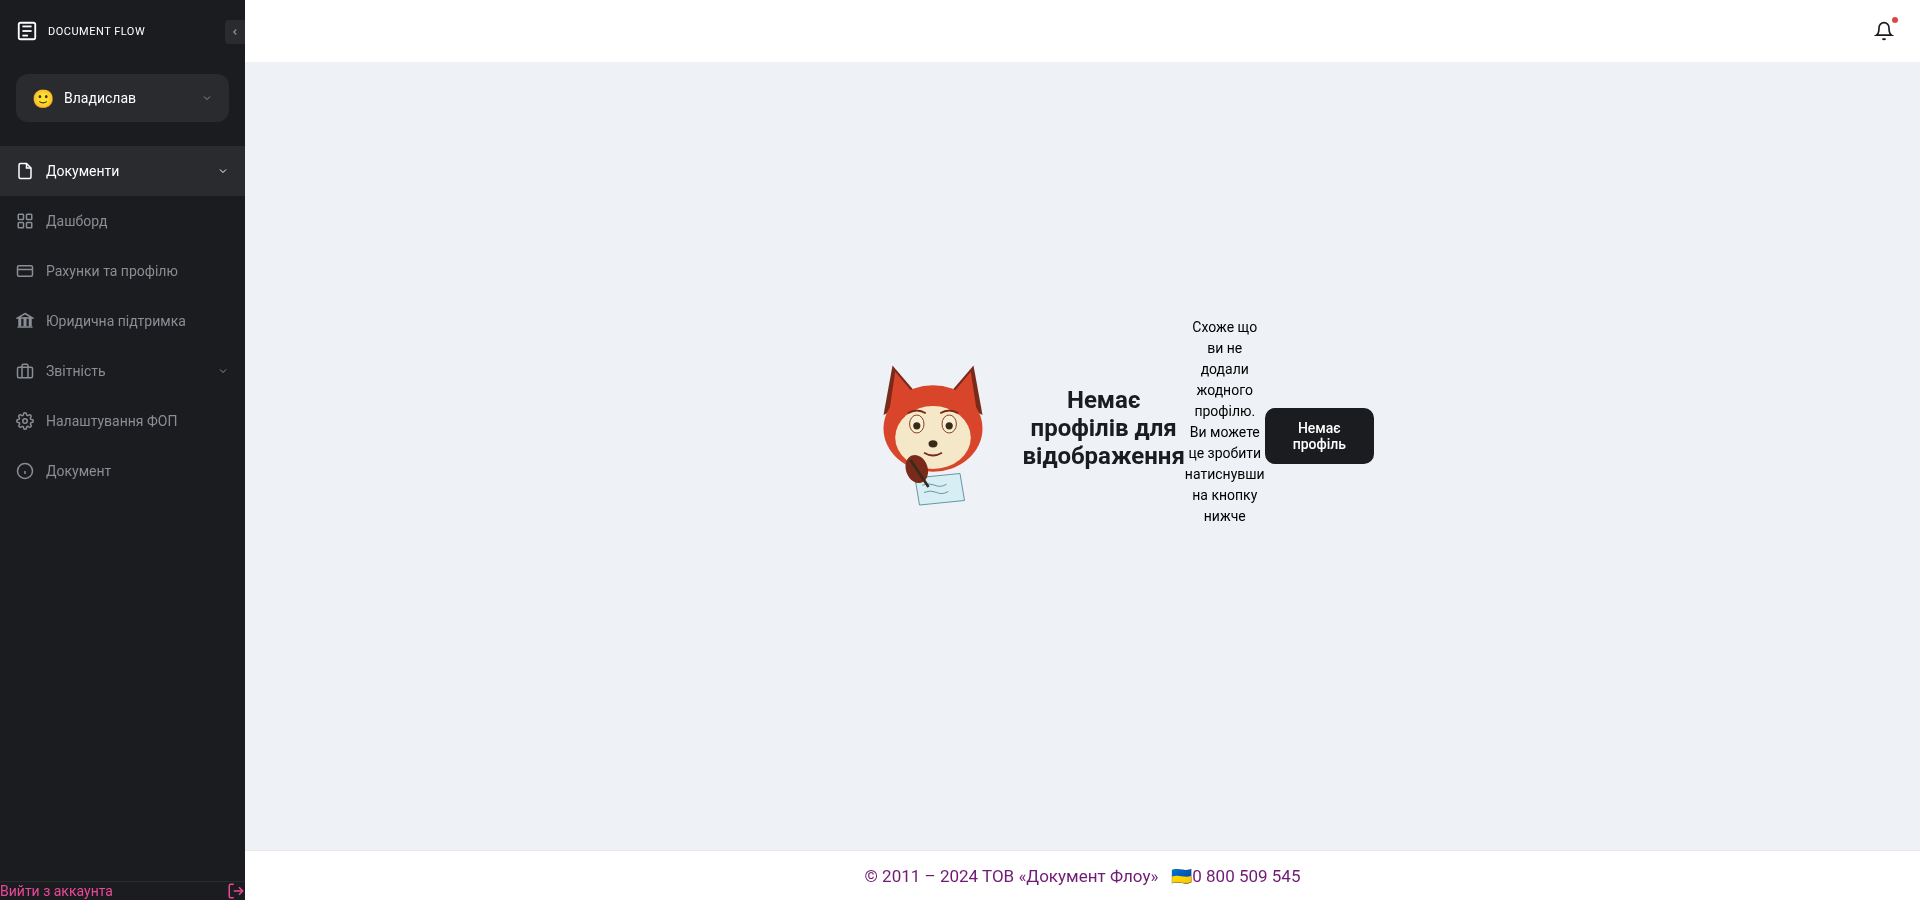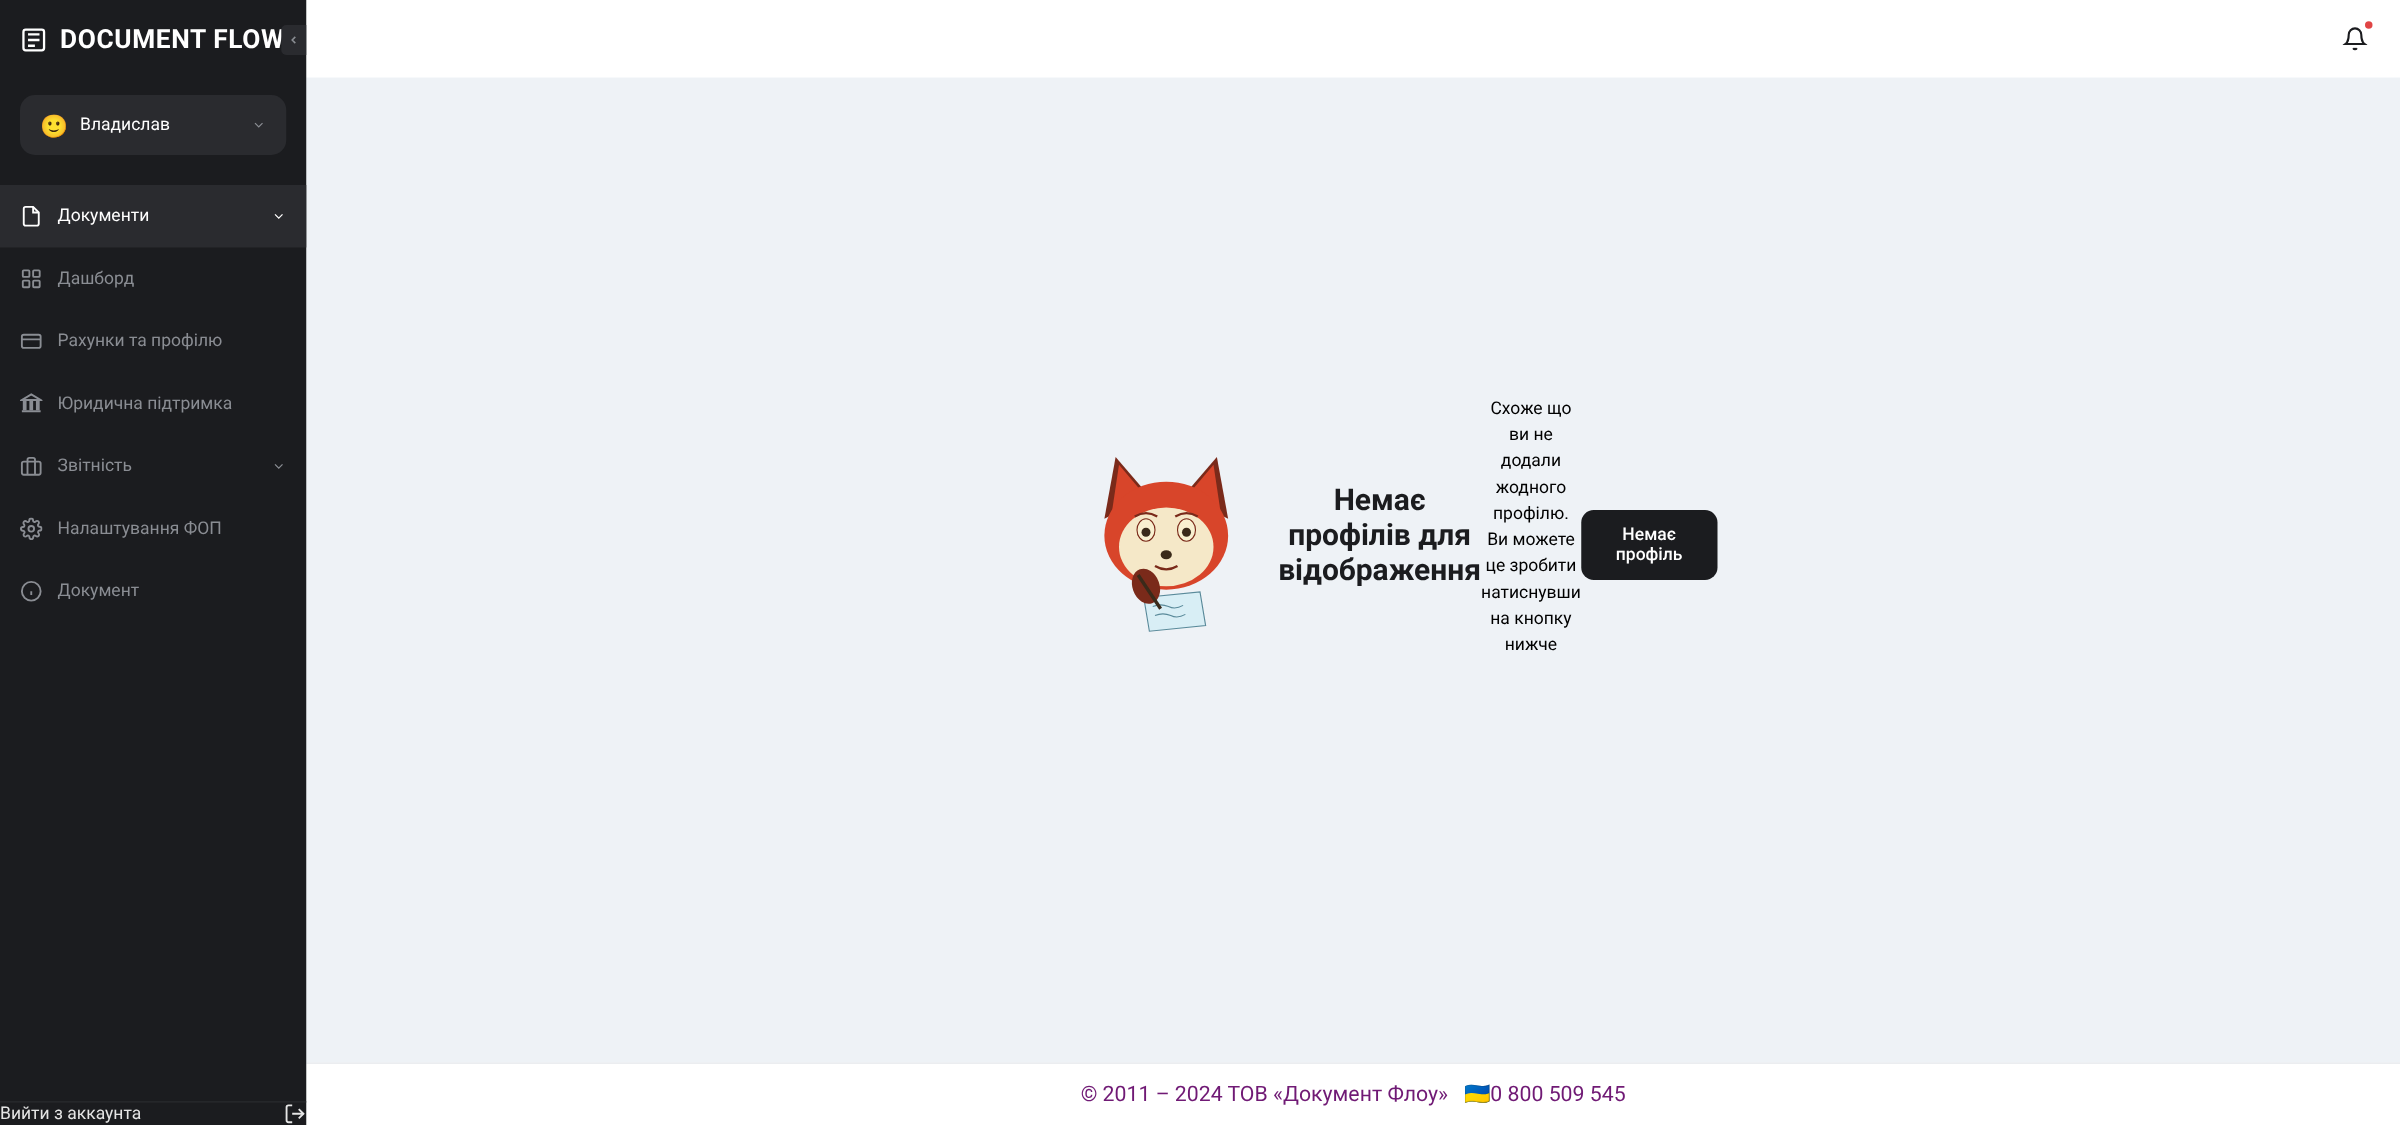--- a/index.html
+++ b/index.html
@@ -26,22 +26,22 @@
 
     .logo-icon {
       width: 22px;
       height: 22px;
       display: flex;
       align-items: center;
       justify-content: center;
     }
 
     .brand-name {
-      font-size: 21px;
-      font-weight: 700;
+      font-size: 11px;
+      font-weight: 400;
       letter-spacing: 0.5px;
     }
 
     .collapse-btn {
       position: absolute;
       right: 0;
       top: 20px;
       width: 20px;
       height: 24px;
       background: #2a2b2f;
@@ -105,21 +105,21 @@
       align-items: center;
       justify-content: center;
     }
 
     .sidebar-footer {
       border-top: 1px solid #2a2b2f;
       padding: 0;
       display: flex;
       align-items: center;
       gap: 12px;
-      color: #e5e5e5;
+      color: #ec4899;
       font-size: 14px;
       cursor: pointer;
     }
 
     .sidebar-footer .logout-label { flex: 1; }
 
     .main {
       flex: 1;
       display: flex;
       flex-direction: column;

